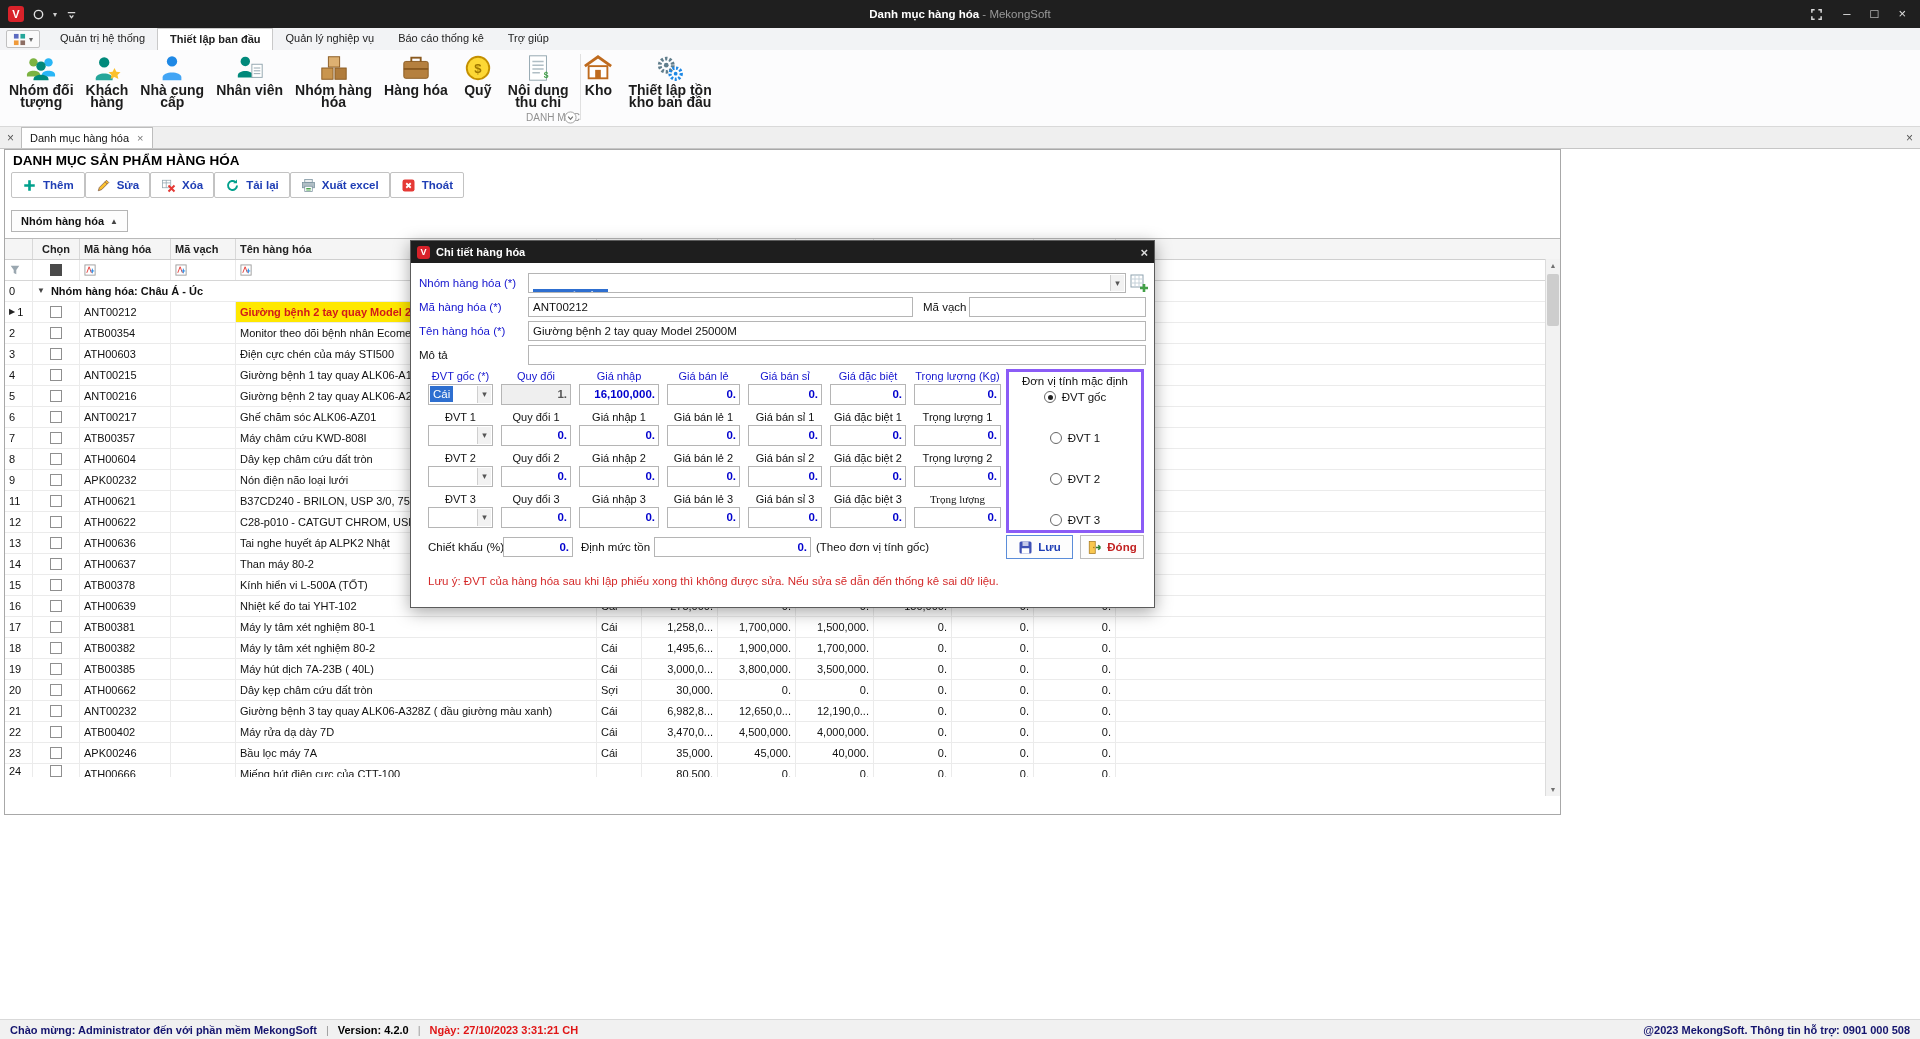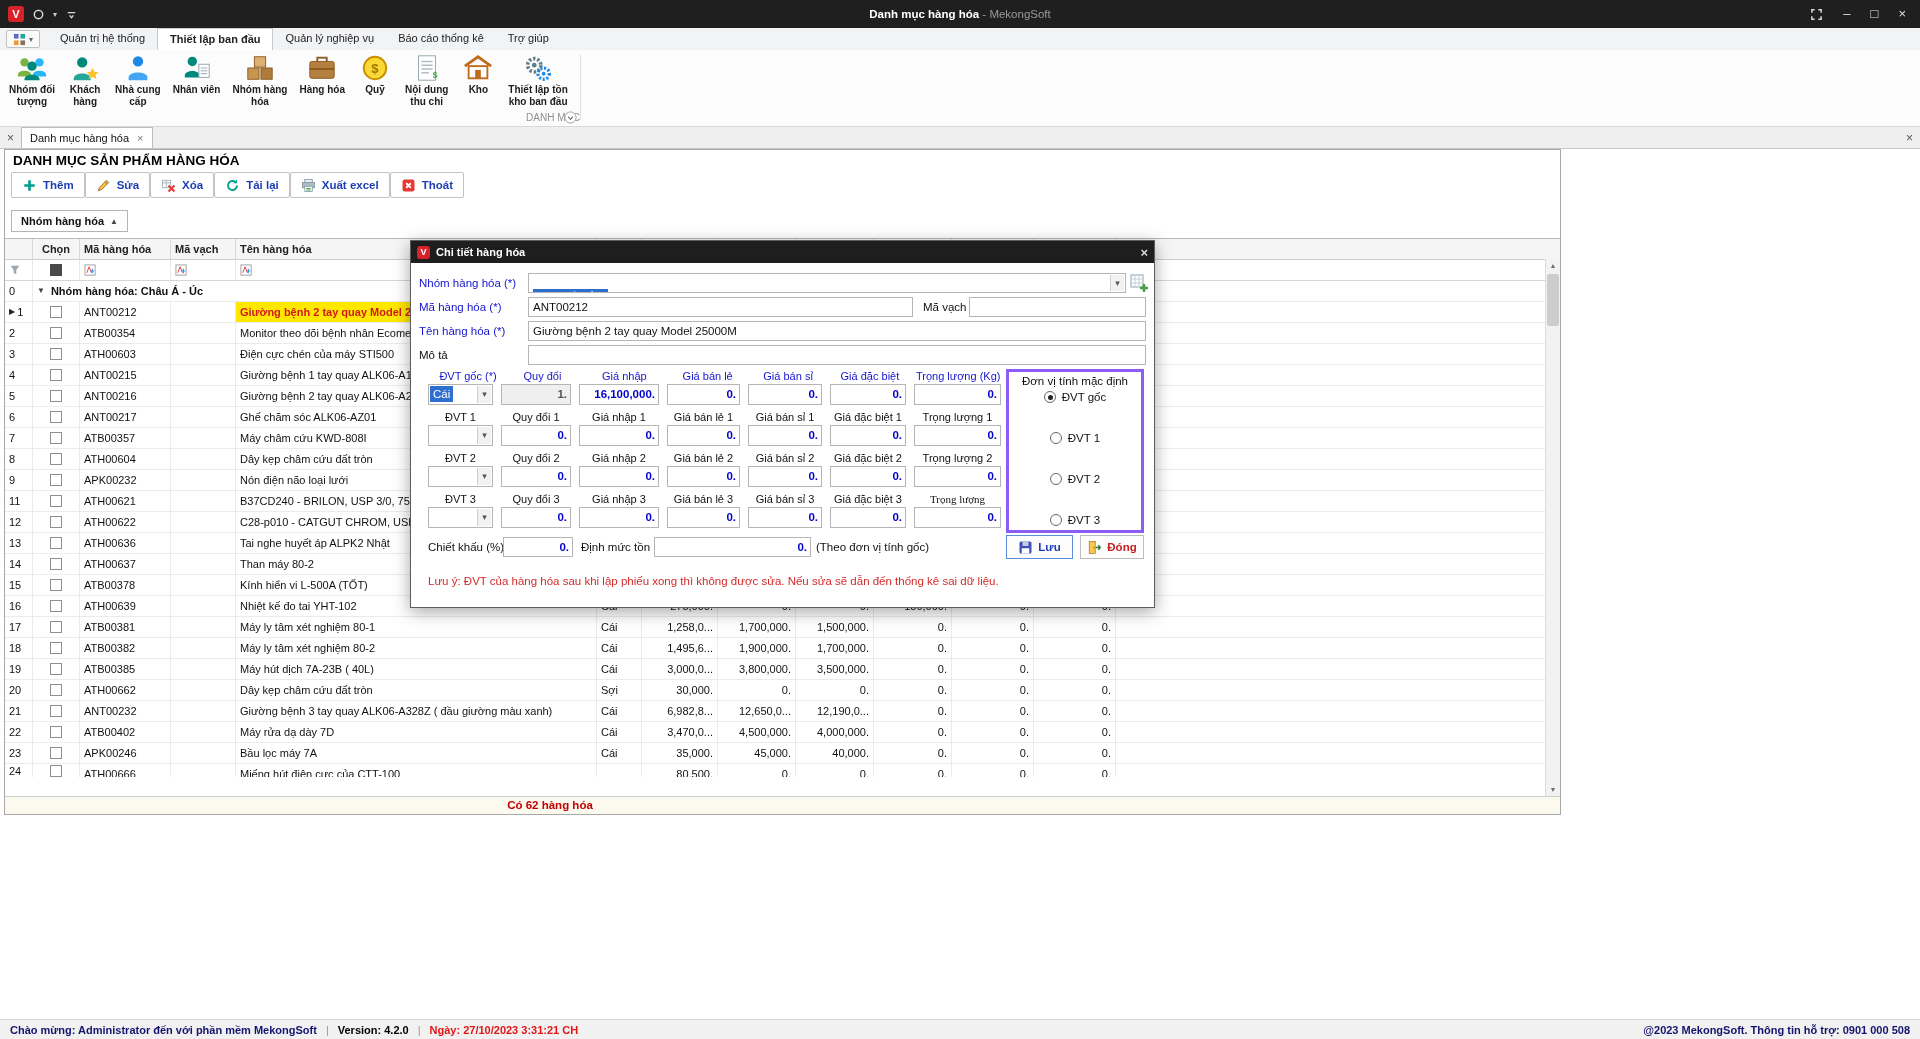--- a/index.html
+++ b/index.html
@@ -21,21 +21,21 @@
 
   
   #ribbontabs{position:absolute;left:0;top:28px;width:1920px;height:22px;background:#f2f3f5;display:flex;align-items:flex-end;padding-left:6px}
   #appmenu-btn{height:18px;margin-bottom:2px;margin-right:8px;padding:0 6px;display:inline-flex;align-items:center;gap:3px;background:#fafafa;border:1px solid #c0c0c0;border-radius:2px}
   .rtab{padding:0 12px;line-height:21px;font-size:11px;color:#222}
   .rtab.active{background:#fff;border:1px solid #c9c9c9;border-bottom:none;font-weight:700}
   #ribbonbody{position:absolute;left:0;top:50px;width:1920px;height:77px;background:#fcfcfd;border-bottom:1px solid #d9d9d9}
   #ribbon-buttons{position:absolute;left:4px;top:1px;display:flex;align-items:flex-start;gap:2px}
   .rbtn{display:flex;flex-direction:column;align-items:center;padding:2px 5px;min-width:46px;background:none;border:none;font-family:inherit}
   .rbtn .icon svg{width:30px;height:30px}
-  .rlbl{margin-top:1px;font-size:10px;font-weight:700;line-height:12px;text-align:center;white-space:pre-line;color:#1c1c1c}
+  .rlbl{margin-top:1px;font-size:14px;font-weight:700;line-height:12px;text-align:center;white-space:pre-line;color:#1c1c1c}
   #ribbon-group-label{position:absolute;left:0;top:62px;width:580px;text-align:right;font-size:10px;color:#909090}
   #ribbon-group-sep{position:absolute;left:580px;top:4px;height:66px;width:1px;background:#e0e0e0}
   #ribbon-collapse{position:absolute;left:564px;top:61px}
 
   
   #tabstrip{position:absolute;left:0;top:127px;width:1920px;height:22px;background:#efefef;border-bottom:1px solid #c6c6c6;display:flex;align-items:flex-end}
   .strip-x{font-size:12px;color:#555;padding:0 7px;line-height:20px}
   .dtab{height:21px;background:#fff;border:1px solid #bdbdbd;border-bottom:none;display:flex;align-items:center;gap:8px;padding:0 8px;font-size:11px;color:#111}
   #strip-right-x{margin-left:auto}
 
@@ -884,23 +884,20 @@
           </div>
         </div>
     </div>
 
     <div id="vscroll">
       <div class="sb-btn">▲</div>
       <div class="sb-thumb"></div>
       <div class="sb-btn sb-down">▼</div>
     </div>
 
-    <div id="grid-footer">
-      <span>Có 62 hàng hóa</span>
-    </div>
   </div>
 
   <div id="modal">
     <div id="m-title">
       <span class="logo">V</span>
       <span>Chi tiết hàng hóa</span>
       <span id="m-close">×</span>
     </div>
     <div id="m-body">
       <span class="m-label" style="left:8px;top:10px">Nhóm hàng hóa (*)</span>
@@ -922,21 +919,21 @@
       <div class="m-input" style="left:558px;top:34px;width:177px"></div>
 
       <span class="m-label" style="left:8px;top:58px">Tên hàng hóa (*)</span>
       <div class="m-input" style="left:117px;top:58px;width:618px">Giường bệnh 2 tay quay Model 25000M</div>
 
       <span class="m-label plain" style="left:8px;top:82px">Mô tả</span>
       <div class="m-input" style="left:117px;top:82px;width:618px"></div>
 
       <div id="unit-grid">
           <div class="u-lr">
-            <span class="u-lab blue" style="width: 65px; margin-left: 8px;">ĐVT gốc (*)</span>
+            <span class="u-lab blue" style="width: 65px;">ĐVT gốc (*)</span>
             <span class="u-lab blue" style="width: 70px;">Quy đổi</span>
             <span class="u-lab blue" style="width: 80px;">Giá nhập</span>
             <span class="u-lab blue" style="width: 73px;">Giá bán lẻ</span>
             <span class="u-lab blue" style="width: 74px;">Giá bán sỉ</span>
             <span class="u-lab blue" style="width: 76px;">Giá đặc biệt</span>
             <span class="u-lab blue" style="width: 87px;">Trọng lượng (Kg)</span>
           </div>
           <div class="u-fr">
             <div class="u-combo" style="width: 65px;"><span class="u-cval hl">Cái</span><span class="carrow">▾</span></div>
             <div class="u-field dis" style="width: 70px;">1.</div>

